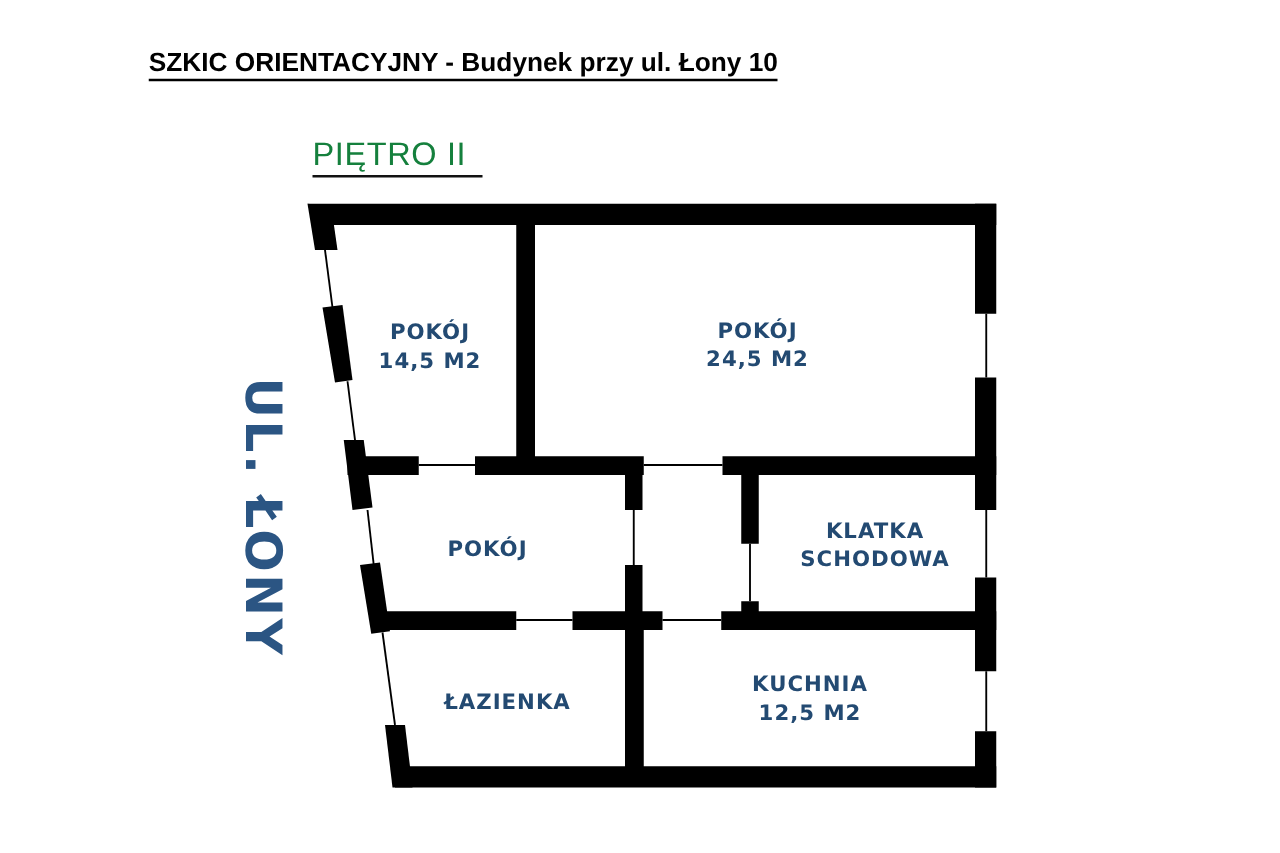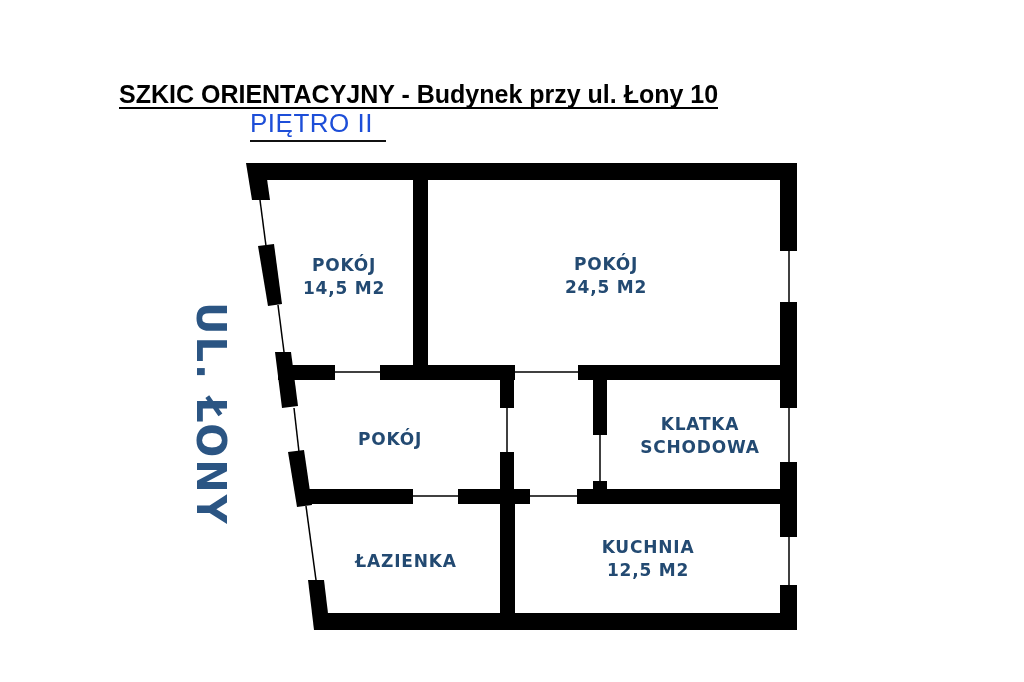--- a/index.html
+++ b/index.html
@@ -1,27 +1,26 @@
 <!DOCTYPE html>
 <html><head>
   <meta charset="utf-8">
   <style>
     html, body { margin: 0; padding: 0; background: #ffffff; }
     body { width: 1024px; height: 682px; position: relative; overflow: hidden; }
     .title {
       position: absolute; left: 119px; top: 39px;
       font-family: "Liberation Sans", sans-serif; font-weight: bold;
-      font-size: 25px; color: #000; letter-spacing: 0px;
+      font-size: 21px; color: #000; letter-spacing: 0px;
       border-bottom: 2px solid #000; line-height: 23px; padding-bottom: 1px;
       white-space: nowrap;
-      margin-top: 44px;
     }
     .floor {
       position: absolute; left: 250px; top: 108px;
-      font-family: "Liberation Sans", sans-serif; font-size: 26px; color: #1d4ed8;
+      font-family: "Liberation Sans", sans-serif; font-size: 26px; color: #15803d;
       line-height: 30px; padding-bottom: 2px; border-bottom: 2px solid #111;
       width: 136px; letter-spacing: 0.5px;
     }
     svg.plan { position: absolute; left: 0; top: 0; }
     .room-label {
       font-family: "DejaVu Sans", sans-serif; font-weight: bold;
       fill: #234a72; font-size: 17px; letter-spacing: 0.8px;
     }
     .street {
       font-family: "DejaVu Sans", sans-serif; font-weight: bold;

